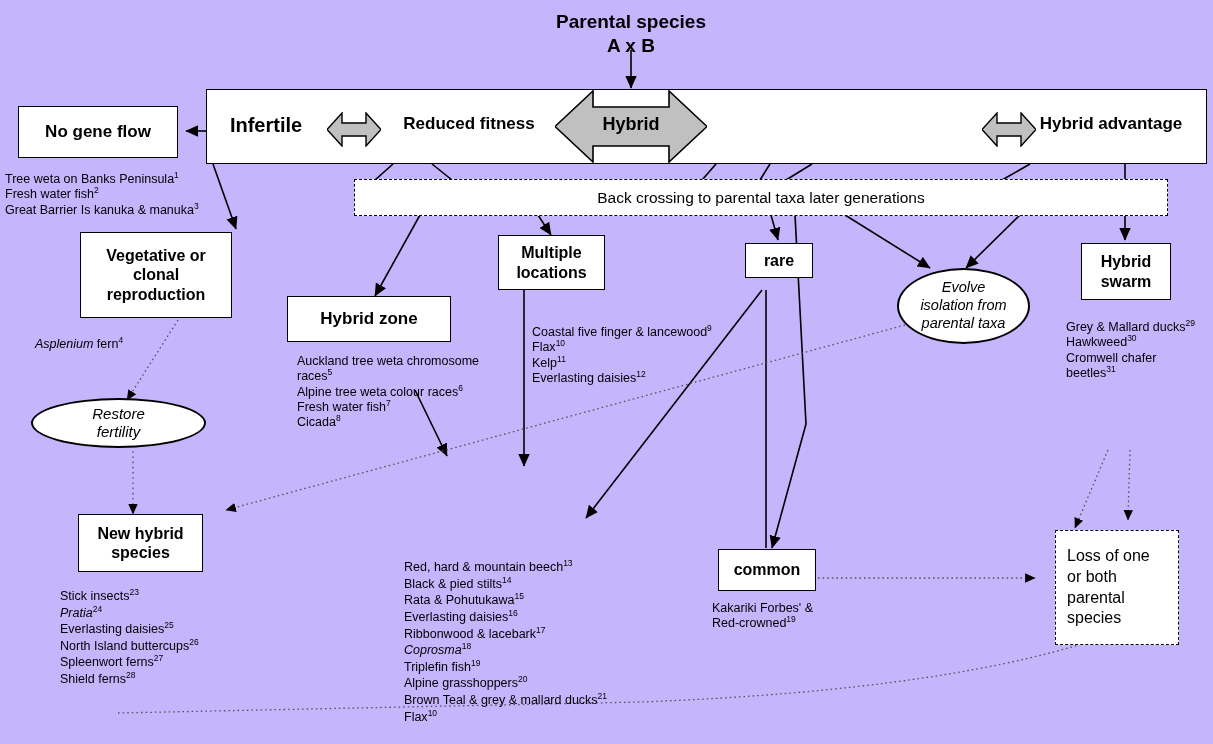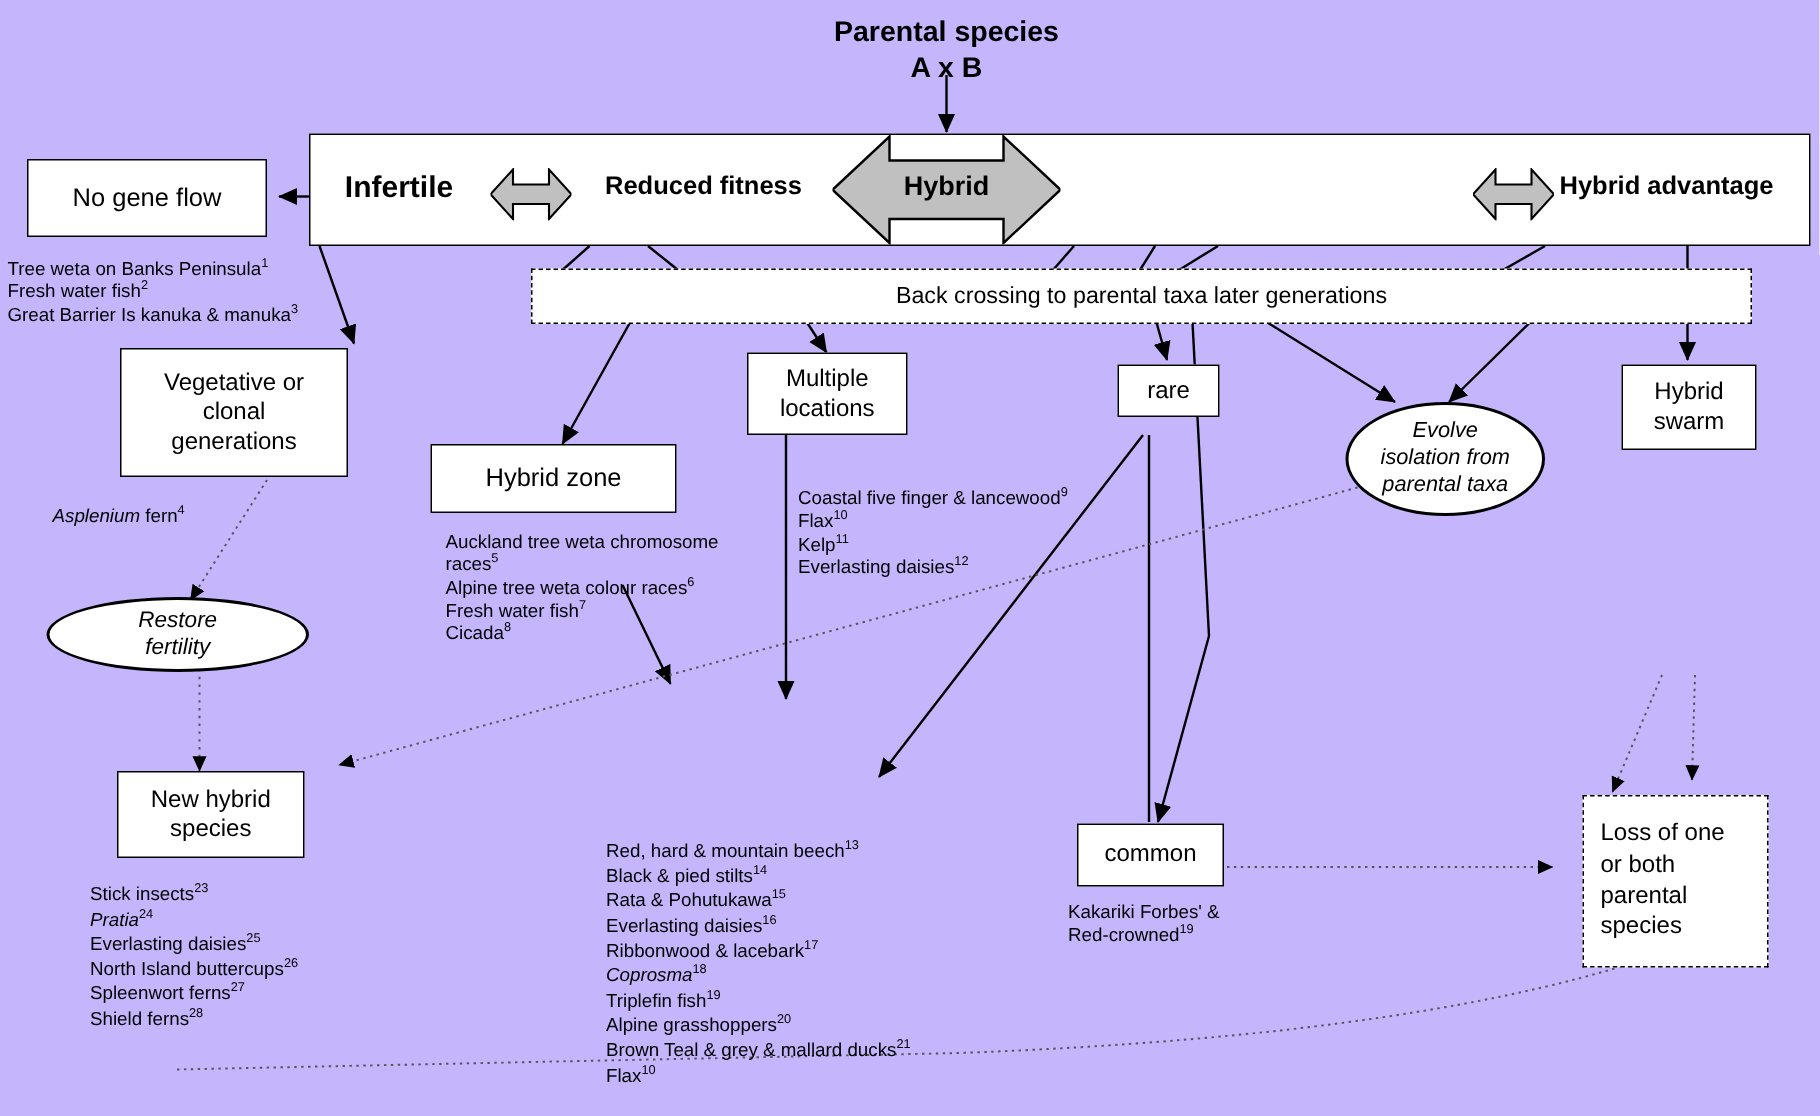--- a/index.html
+++ b/index.html
@@ -2,21 +2,21 @@
 <html><head>
 <meta charset="utf-8">
 <style>
   html,body{margin:0;padding:0;background:#ffffff;}
   body{font-family:"Liberation Sans","DejaVu Sans",sans-serif;color:#000;}
   #stage{position:relative;width:1213px;height:744px;overflow:hidden;background:#c4b5fd;}
   #wires{position:absolute;left:0;top:0;width:1213px;height:744px;pointer-events:none;}
 
   .node{position:absolute;box-sizing:border-box;display:flex;align-items:center;
         justify-content:center;text-align:center;background:#fff;}
-  .box{border:1.6px solid #000;}
+  .box{border:1.6px solid #000;font-weight:bold;}
   .dashbox{border:1.7px dashed #000;}
   .ellipse{border:2.6px solid #000;border-radius:50%;font-style:italic;}
 
   .title{position:absolute;text-align:center;font-weight:bold;line-height:1.25;}
 
   .bar{position:absolute;border:1.6px solid #000;background:#fff;box-sizing:border-box;}
   .barlab{position:absolute;font-weight:bold;text-align:center;white-space:nowrap;}
 
   .dblarrow{position:absolute;}
   .caption{position:absolute;line-height:1.22;white-space:nowrap;}
@@ -119,21 +119,21 @@
   <div class="barlab" style="left:576px;top:114px;width:110px;font-size:18px;">Hybrid</div>
   <div class="barlab" style="left:1021px;top:114px;width:180px;font-size:17px;">Hybrid advantage</div>
 
   <div class="node box" style="left:18px;top:106px;width:160px;height:52px;font-size:17px;">No gene flow</div>
 
   <div class="node dashbox" style="left:354px;top:179px;width:814px;height:37px;font-size:15.5px;">Back crossing to parental taxa later generations</div>
 
   <div class="node box" style="left:80px;top:232px;width:152px;height:86px;font-size:16px;line-height:1.2;">
     <span style="white-space:pre-line;">Vegetative or
 clonal
-generations</span>
+reproduction</span>
   </div>
 
   <div class="node box" style="left:287px;top:296px;width:164px;height:46px;font-size:17px;">Hybrid zone</div>
 
   <div class="node box" style="left:498px;top:235px;width:107px;height:55px;font-size:16px;line-height:1.2;">
     <span style="white-space:pre-line;">Multiple
 locations</span>
   </div>
 
   <div class="node box" style="left:745px;top:243px;width:68px;height:35px;font-size:16px;">rare</div>
@@ -188,20 +188,26 @@
     <div>Cicada<sup>8</sup></div>
   </div>
 
   <div class="caption" style="left:532px;top:325px;font-size:12.5px;">
     <div>Coastal five finger &amp; lancewood<sup>9</sup></div>
     <div>Flax<sup>10</sup></div>
     <div>Kelp<sup>11</sup></div>
     <div>Everlasting daisies<sup>12</sup></div>
   </div>
 
+  <div class="caption" style="left:1066px;top:320px;font-size:12.5px;">
+    <div>Grey &amp; Mallard ducks<sup>29</sup></div>
+    <div>Hawkweed<sup>30</sup></div>
+    <div>Cromwell chafer</div>
+    <div>beetles<sup>31</sup></div>
+  </div>
 
   <div class="caption" style="left:60px;top:588px;font-size:12.5px;line-height:1.32;">
     <div>Stick insects<sup>23</sup></div>
     <div><i>Pratia</i><sup>24</sup></div>
     <div>Everlasting daisies<sup>25</sup></div>
     <div>North Island buttercups<sup>26</sup></div>
     <div>Spleenwort ferns<sup>27</sup></div>
     <div>Shield ferns<sup>28</sup></div>
   </div>
 

